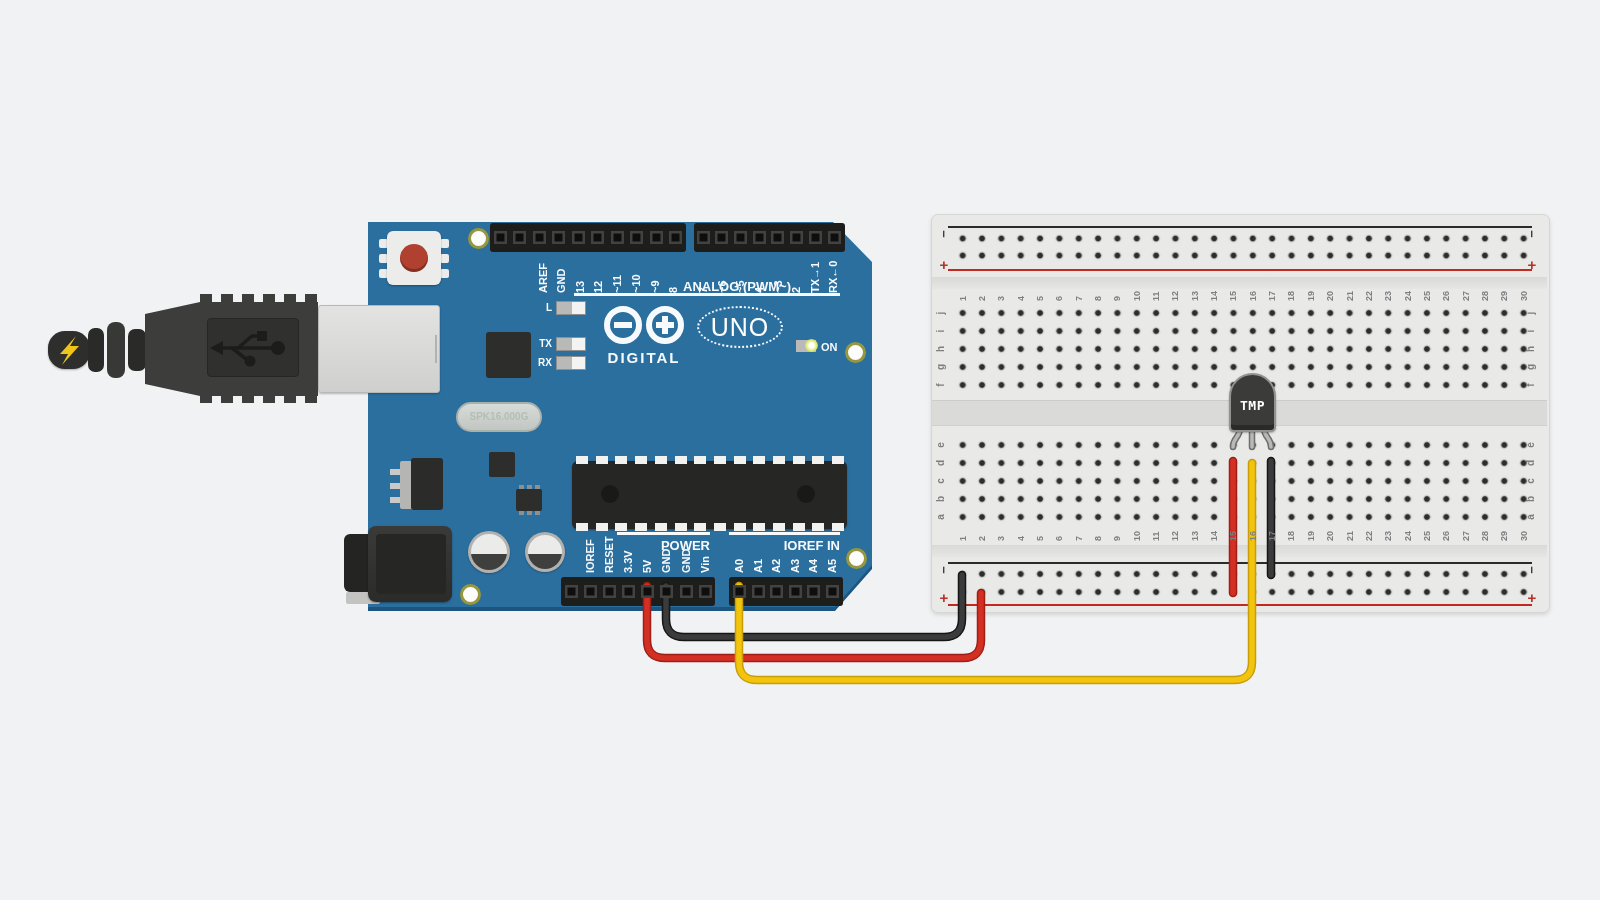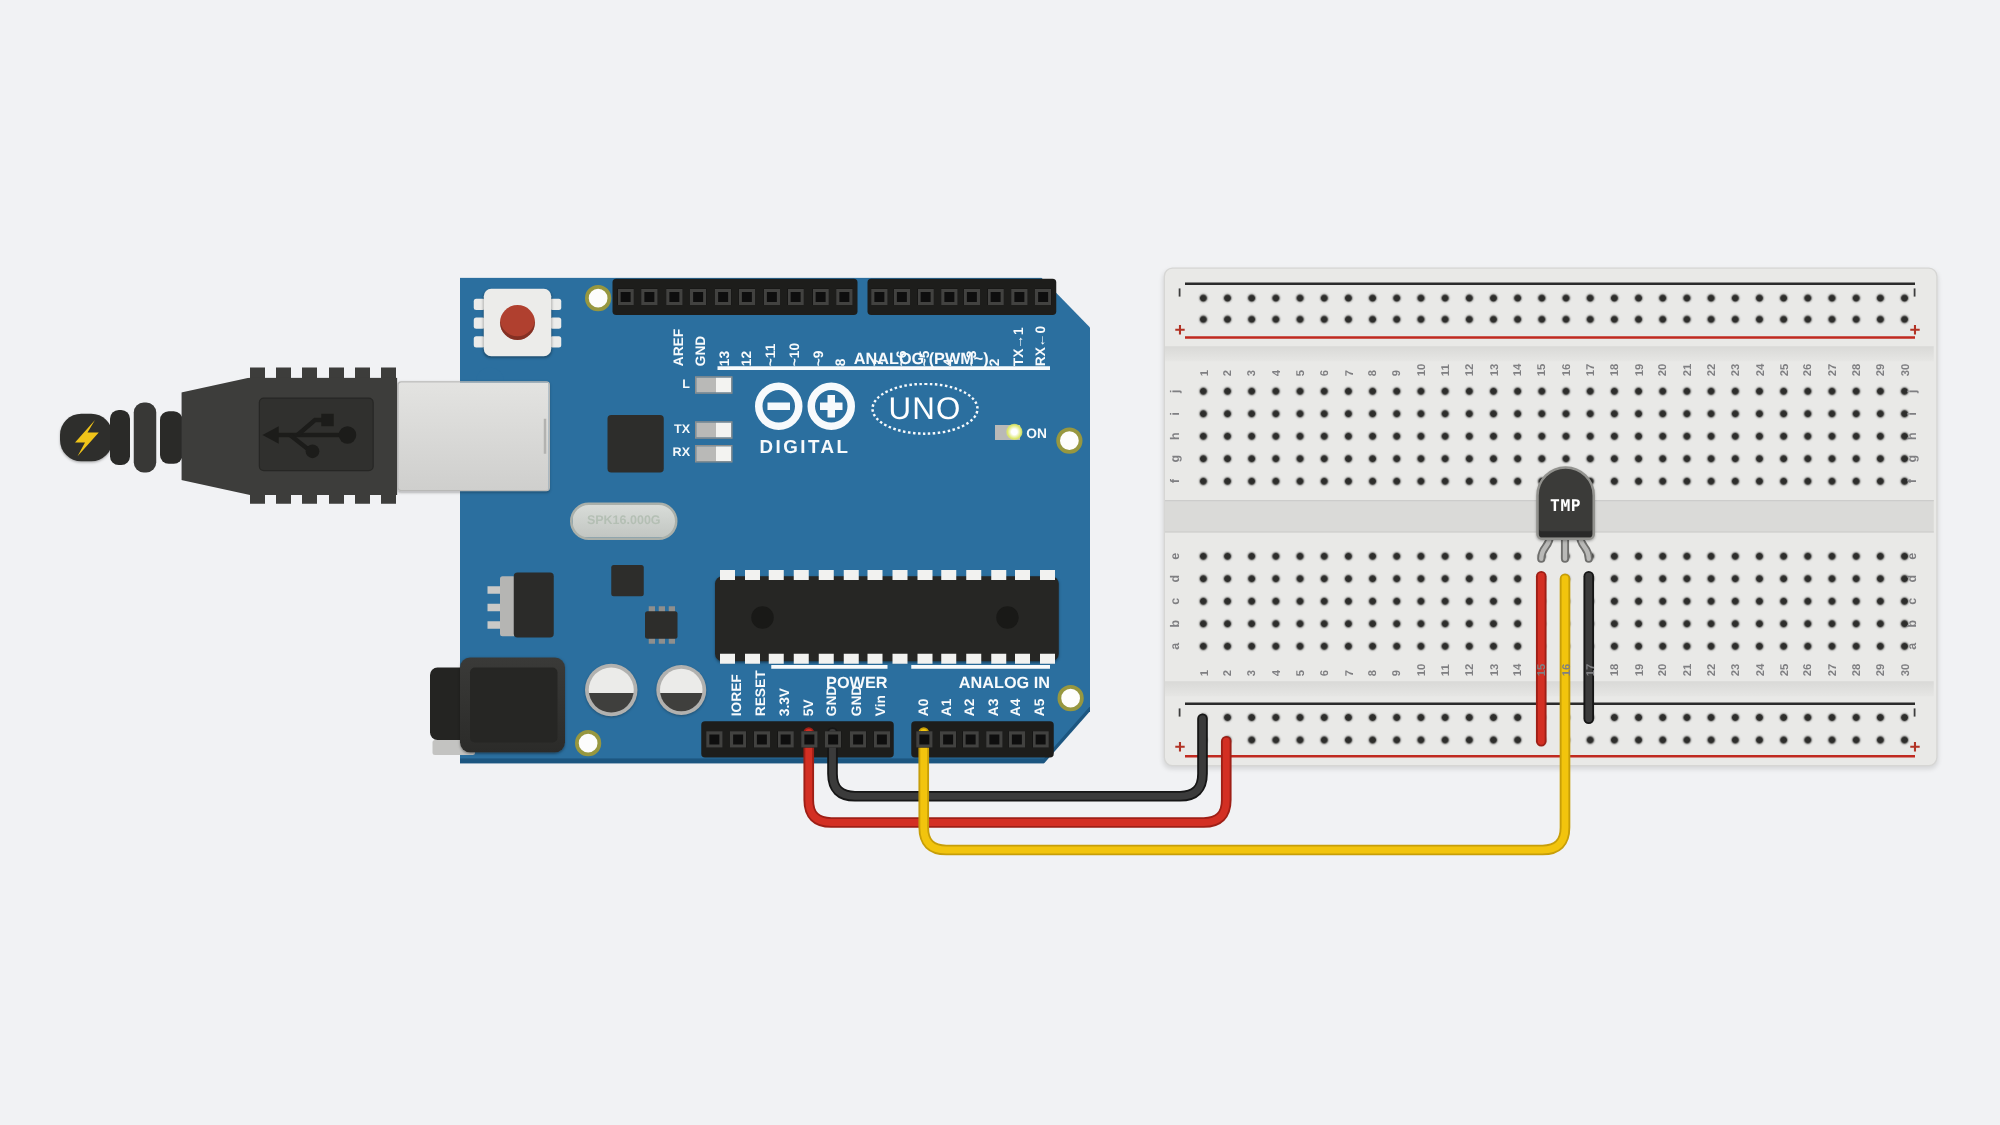--- a/index.html
+++ b/index.html
@@ -150,21 +150,21 @@
     </div>
 
   <div class="abs mount" style="left:467.5px;top:227.5px;"></div>
   <div class="abs mount" style="left:844.5px;top:341.5px;"></div>
   <div class="abs mount" style="left:845.5px;top:547.5px;"></div>
   <div class="abs mount" style="left:459.5px;top:583.5px;"></div>
 
   <div class="abs silkline" style="left:617px;top:532px;width:93px;"></div>
   <div class="abs silk" style="left:610px;top:538px;width:100px;text-align:right;font-size:13px;">POWER</div>
   <div class="abs silkline" style="left:729px;top:532px;width:111px;"></div>
-  <div class="abs silk" style="left:740px;top:538px;width:100px;text-align:right;font-size:13px;">ANALOG IN</div>
+  <div class="abs silk" style="left:740px;top:538px;width:100px;text-align:right;font-size:13px;">IOREF IN</div>
 
   <div class="abs" style="left:381px;top:294px;width:22px;height:22px;border-radius:50%;background:#2b6f9f;"></div>
 
   <div class="abs" style="left:318px;top:305px;width:120px;height:86px;background:linear-gradient(180deg,#e3e3e1,#cfcfcd);border:1px solid #b8b8b6;border-radius:3px;box-shadow:0 1px 2px rgba(0,0,0,.25);"></div>
   <div class="abs" style="left:435px;top:335px;width:2px;height:28px;background:#b2b2b0;"></div>
 
   <div class="abs" style="left:48px;top:331px;width:42px;height:38px;background:#2e2e2c;border-radius:17px;box-shadow:0 1px 2px rgba(0,0,0,.3);"></div>
   <svg width="1600" height="900" style="pointer-events:none;">
     <polygon points="76,336 60,354 68,354 62,365 79,346 70,346" fill="#f0c419"></polygon>
   </svg>

